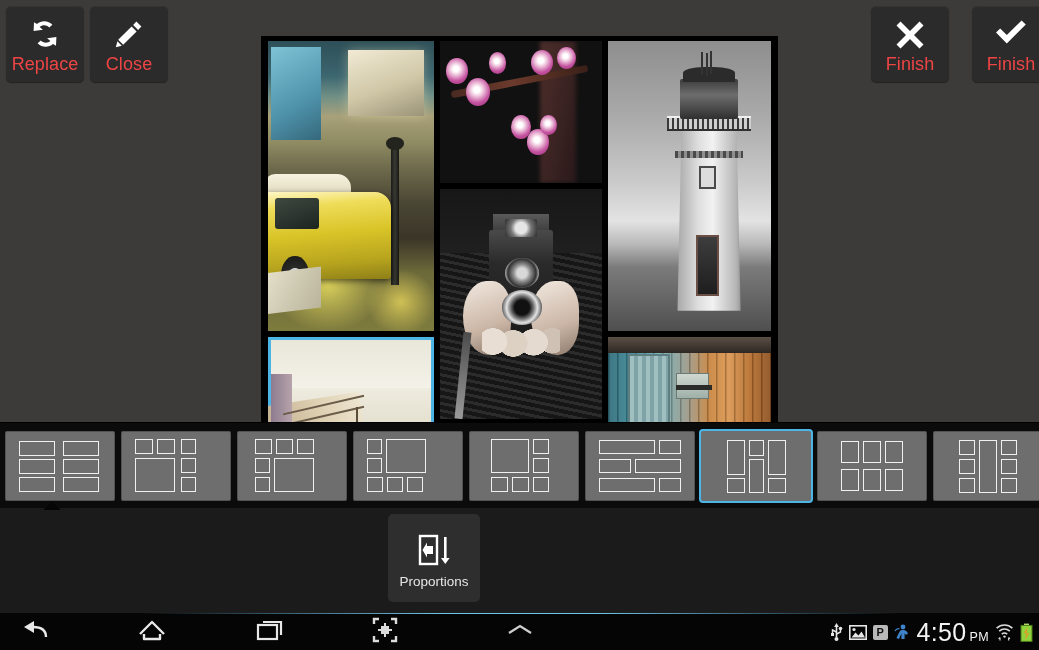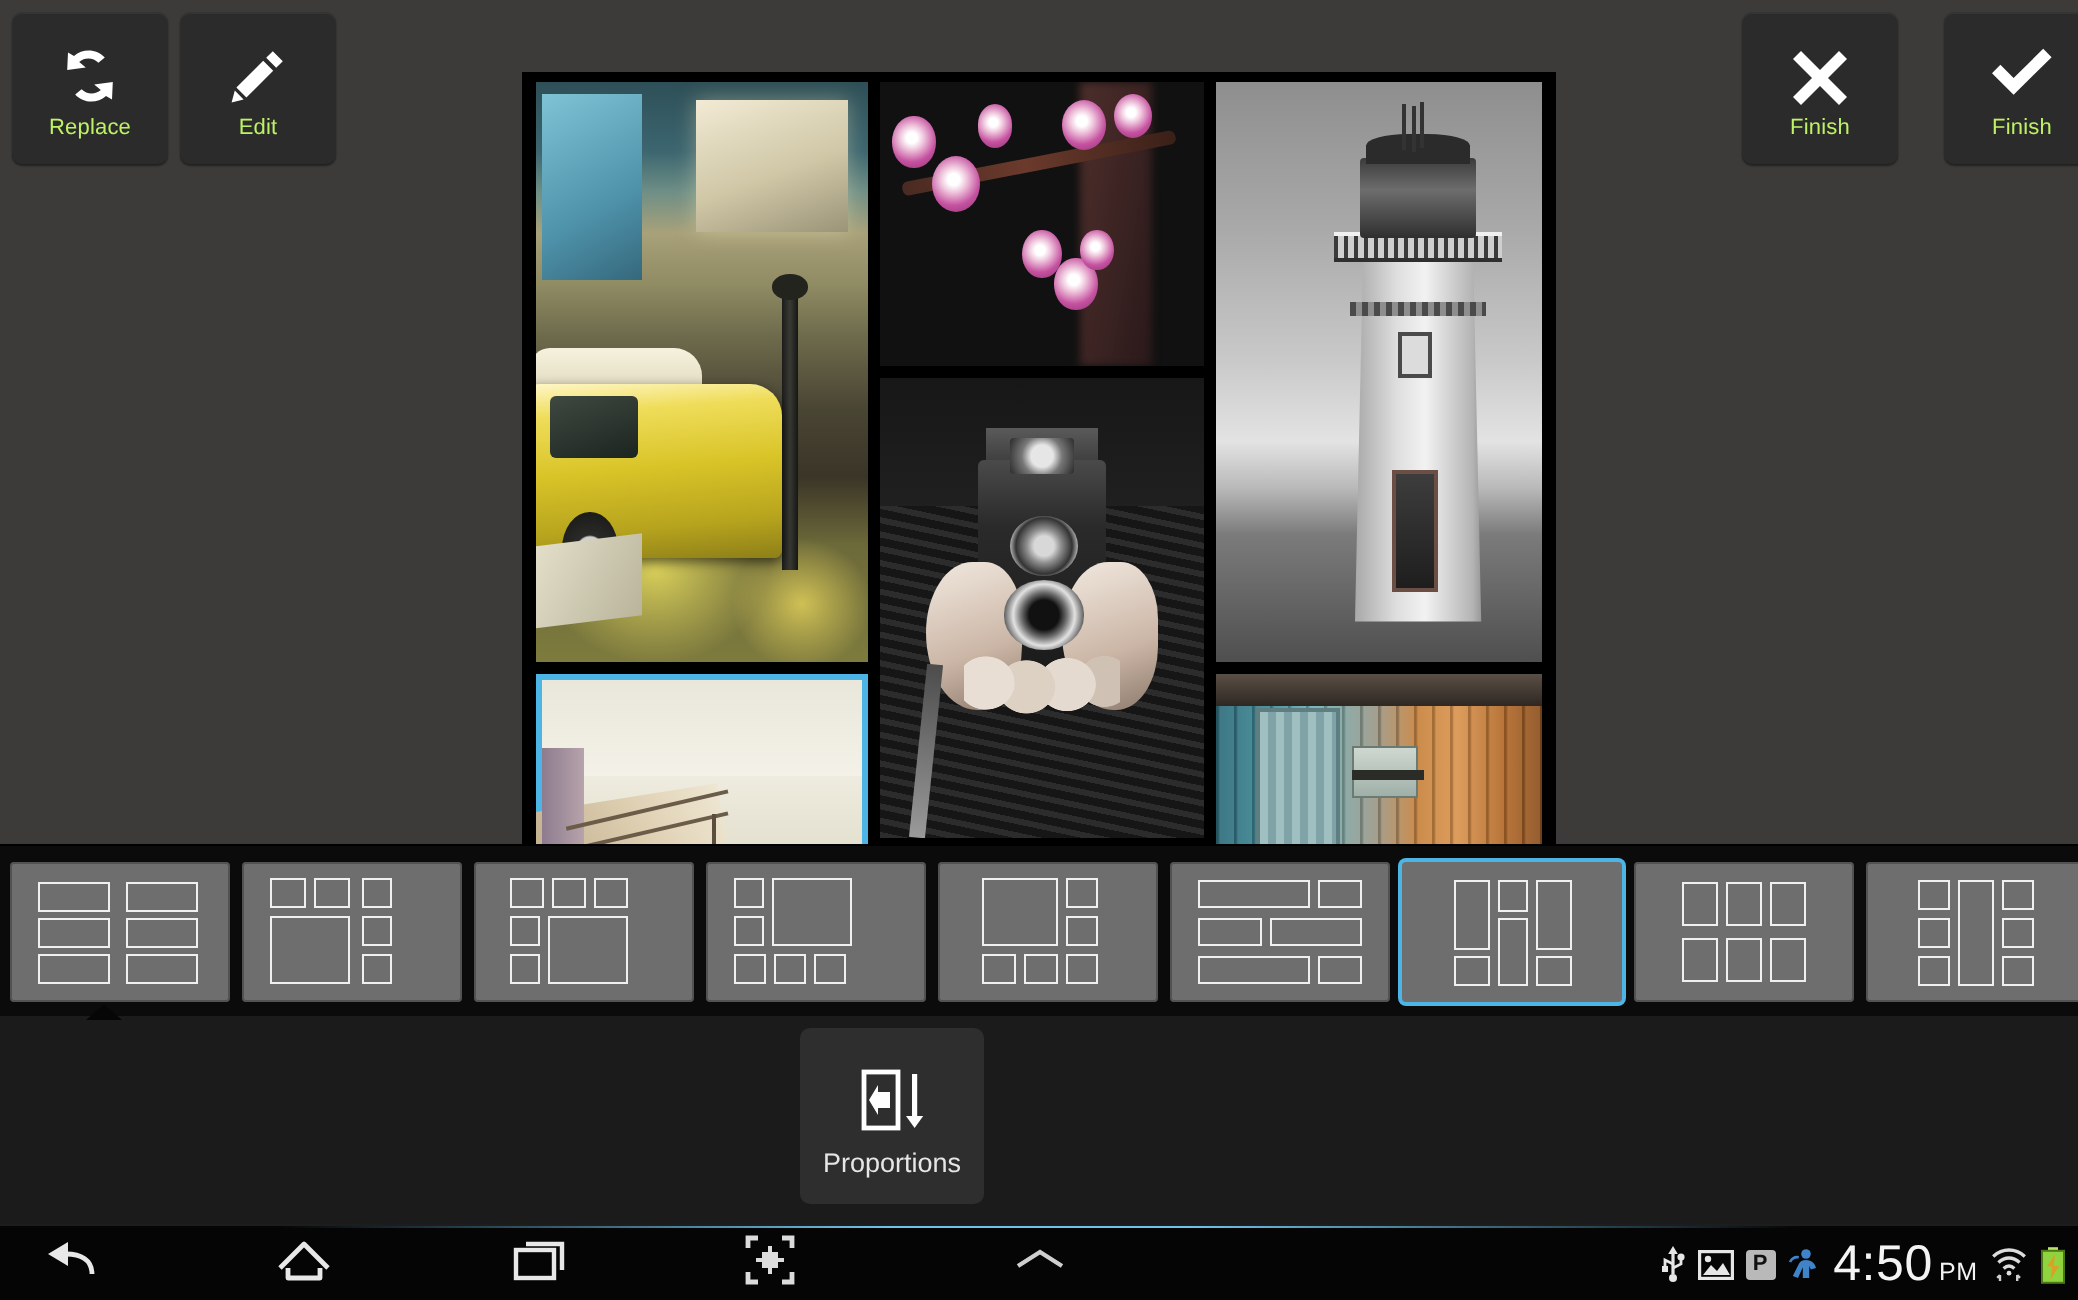--- a/index.html
+++ b/index.html
@@ -12,21 +12,21 @@
   }
 
   
   .toolbar-btn{
     position:absolute; top:6px; width:78px; height:76px;
     background:#2b2b2b; border-radius:5px;
     display:flex; flex-direction:column; align-items:center; justify-content:center;
     box-shadow:0 1px 1px rgba(0,0,0,.45), inset 0 1px 0 rgba(255,255,255,.045);
   }
   .toolbar-btn .ico{ height:40px; display:flex; align-items:center; justify-content:center; }
-  .toolbar-btn .lbl{ color:#bef264; font-size:11px; margin-top:0px; letter-spacing:.1px;}
+  .toolbar-btn .lbl{ color:#ef4444; font-size:18px; margin-top:0px; letter-spacing:.1px;}
   #btn-replace{ left:6px; }
   #btn-edit{ left:90px; }
   #btn-close{ left:871px; }
   #btn-finish{ left:972px; }
 
   
   #collage{
     position:absolute; left:261px; top:36px; width:517px; height:388px;
     background:#000; overflow:hidden;
   }
@@ -310,21 +310,21 @@
     display:flex; flex-direction:column; align-items:center; justify-content:flex-start;
     padding-top:12px;
   }
   .mode.active{ background:#060606; box-shadow:inset 0 0 0 1px #000; }
   .mode .ico{ height:48px; display:flex; align-items:center; justify-content:center; }
   .mode .lbl{ color:#e6e6e6; font-size:13.5px; }
   #mode-layout{ left:4px; }
   #mode-background{ left:100px; }
   #mode-spacing{ left:196px; }
   #mode-roundness{ left:292px; }
-  #mode-proportions{ left:400px; }
+  #mode-proportions{ left:388px; }
   #mode-caret{
     position:absolute; left:43px; top:502px; width:0; height:0;
     border-left:9px solid transparent; border-right:9px solid transparent;
     border-bottom:8px solid #060606;
   }
 
   
   #sysbar{
     position:absolute; left:0; bottom:0; width:1039px; height:38px;
     background:#050505;
@@ -371,21 +371,21 @@
   </span>
   <span class="lbl">Replace</span>
 </div>
 
 <div class="toolbar-btn" id="btn-edit">
   <span class="ico">
     <svg width="32" height="32" viewBox="0 0 32 32">
       <path fill="#fff" d="M23.4 3.6l5 5-3.3 3.3-5-5zM18.6 8.4l5 5L10.2 26.8l-5-5zM4.4 23.3l4.4 4.4-6 1.6z"></path>
     </svg>
   </span>
-  <span class="lbl">Edit</span>
+  <span class="lbl">Close</span>
 </div>
 
 <div class="toolbar-btn" id="btn-close">
   <span class="ico">
     <svg width="30" height="30" viewBox="0 0 30 30">
       <path fill="#fff" d="M5.5 2.5L15 12l9.5-9.5 4 4L19 16l9.5 9.5-4 4L15 20l-9.5 9.5-4-4L11 16 1.5 6.5z"></path>
     </svg>
   </span>
   <span class="lbl">Finish</span>
 </div>

